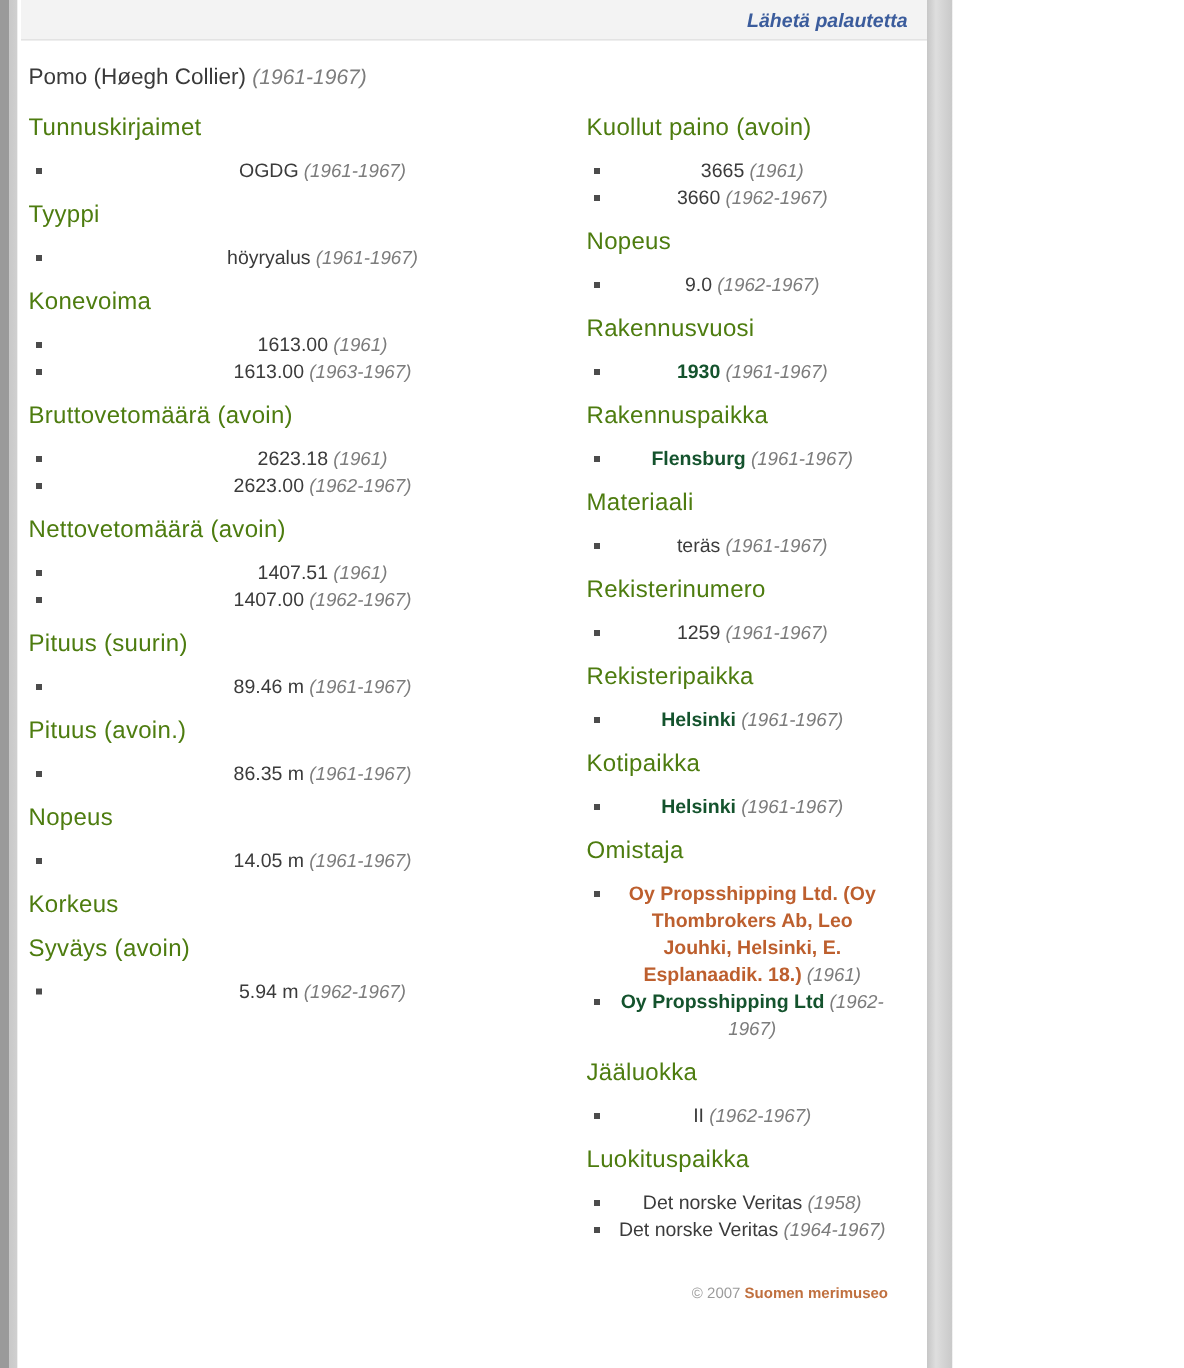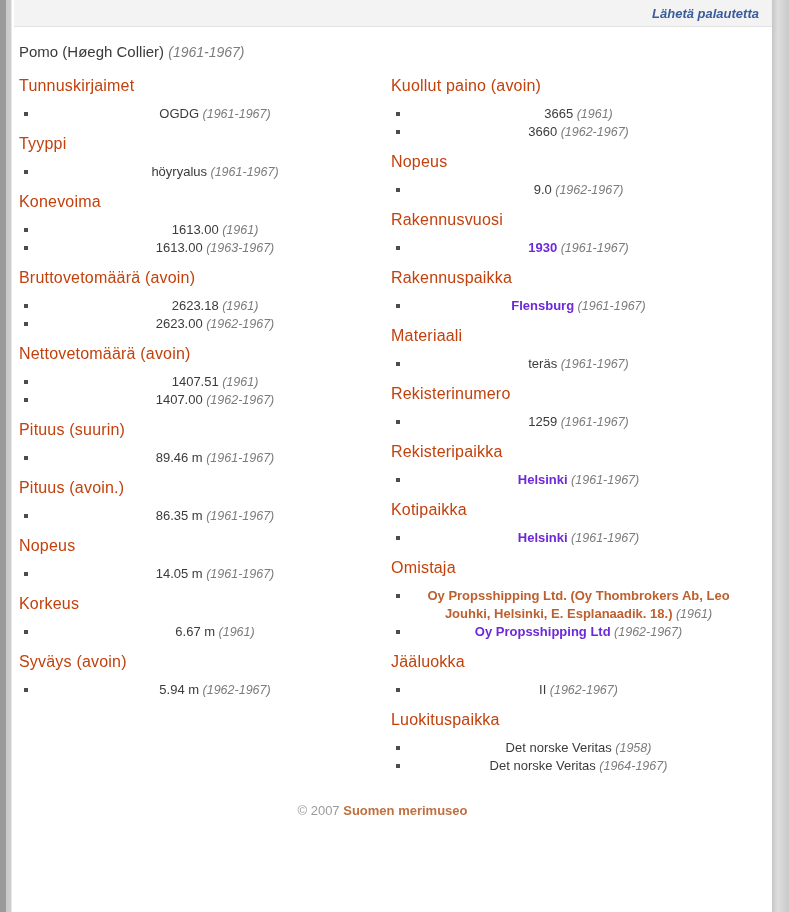--- a/index.html
+++ b/index.html
@@ -1,38 +1,38 @@
 <!DOCTYPE html>
 <html><head>
 <meta charset="utf-8">
 <style>
   html,body{margin:0;padding:0;background:#ffffff;font-family:"Liberation Sans","DejaVu Sans",sans-serif;}
-  .window{position:relative;width:789px;height:912px;background:#ffffff;overflow:hidden;}
+  .window{position:relative;width:635px;height:912px;background:#ffffff;overflow:hidden;}
   .left-edge{position:absolute;left:0;top:0;bottom:0;width:14px;
     background:linear-gradient(to right,#9a9a9a 0,#9a9a9a 6px,#c9c9c9 6px,#cfcfcf 11px,#ffffff 12px);}
   .right-edge{position:absolute;right:0;top:0;bottom:0;width:17px;
     background:linear-gradient(to right,#c6c6c6 0,#dedede 35%,#d2d2d2 70%,#c9c9c9 100%);}
   .topbar{margin:0 17px 0 14px;height:26px;background:#f3f3f3;border-bottom:1px solid #e3e3e3;
     display:flex;justify-content:flex-end;align-items:center;}
   .feedback{font-size:13px;font-style:italic;font-weight:bold;color:#3b5c9c;margin-right:13px;
     text-decoration:none;cursor:pointer;}
   .content{margin:0 17px 0 14px;padding:13px 26px 4px 5px;}
   .page-title{font-size:15px;color:#3a3a3a;margin:3px 0 6px;font-weight:400;}
   .page-title .years{font-size:14px;}
   .cols{display:flex;}
   .col-left{width:372px;flex:0 0 372px;}
   .col-right{flex:1;min-width:0;}
-  .sec-h{font-size:16px;font-weight:400;color:#c2410c;margin:11px 0 10px;letter-spacing:.2px;}
+  .sec-h{font-size:16px;font-weight:400;color:#4d7c0f;margin:11px 0 10px;letter-spacing:.2px;}
   ul.items{list-style:none;margin:0 0 12px;padding:0;text-align:center;}
   ul.items li{position:relative;padding-left:20px;font-size:13px;line-height:18px;color:#3b3b3b;}
   ul.items li::before{content:"";position:absolute;left:5px;top:7px;width:4px;height:4px;background:#4c4c4c;}
   .years{font-style:italic;color:#7c7c7c;font-size:12.5px;}
-  a.link-blue{color:#6d28d9;font-weight:bold;text-decoration:none;cursor:pointer;}
+  a.link-blue{color:#14532d;font-weight:bold;text-decoration:none;cursor:pointer;}
   a.link-orange{color:#bd5f2e;font-weight:bold;text-decoration:none;cursor:pointer;}
-  .footer{text-align:center;font-size:13px;color:#9b9b9b;margin-top:16px;padding-bottom:8px;}
+  .footer{text-align:right;font-size:10px;color:#9b9b9b;margin-top:16px;padding-bottom:8px;}
   .footer a{color:#c0703f;font-weight:bold;text-decoration:none;cursor:pointer;}
 </style>
 </head>
 <body>
 
 <div class="window">
   <div class="left-edge"></div>
   <div class="right-edge"></div>
 
   <div class="topbar">
@@ -76,23 +76,20 @@
           </ul>
           <h2 class="sec-h">Pituus (avoin.)</h2>
           <ul class="items">
             <li><span>86.35 m</span><span class="years"> (1961-1967)</span></li>
           </ul>
           <h2 class="sec-h">Nopeus</h2>
           <ul class="items">
             <li><span>14.05 m</span><span class="years"> (1961-1967)</span></li>
           </ul>
           <h2 class="sec-h">Korkeus</h2>
-          <ul class="items">
-            <li><span>6.67 m</span><span class="years"> (1961)</span></li>
-          </ul>
           <h2 class="sec-h">Syväys (avoin)</h2>
           <ul class="items">
             <li><span>5.94 m</span><span class="years"> (1962-1967)</span></li>
           </ul>
         </div>
       <div class="col-right" id="col-right">
           <h2 class="sec-h">Kuollut paino (avoin)</h2>
           <ul class="items">
             <li><span>3665</span><span class="years"> (1961)</span></li>
             <li><span>3660</span><span class="years"> (1962-1967)</span></li>

